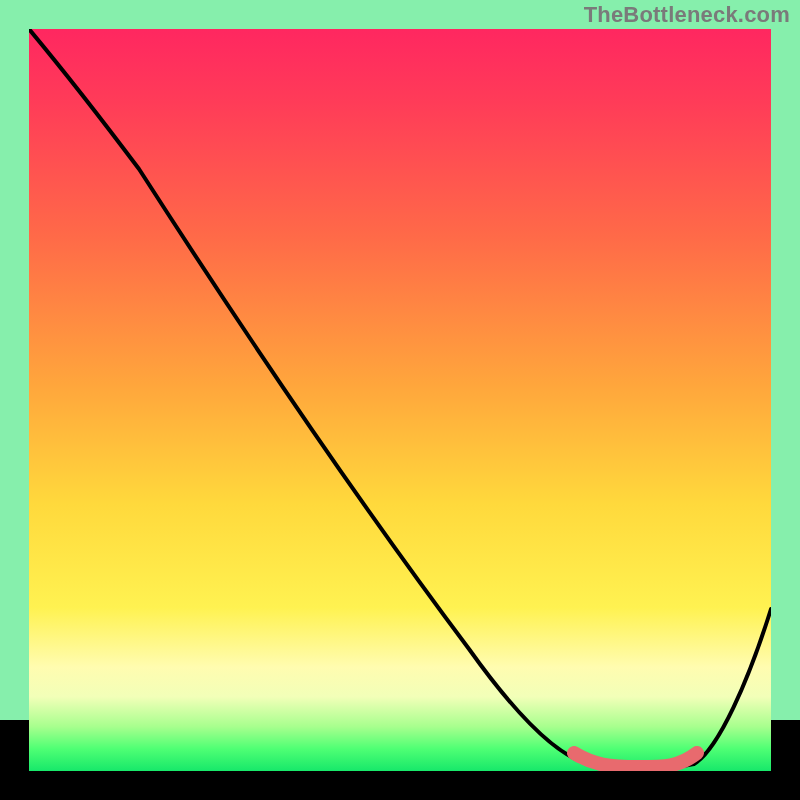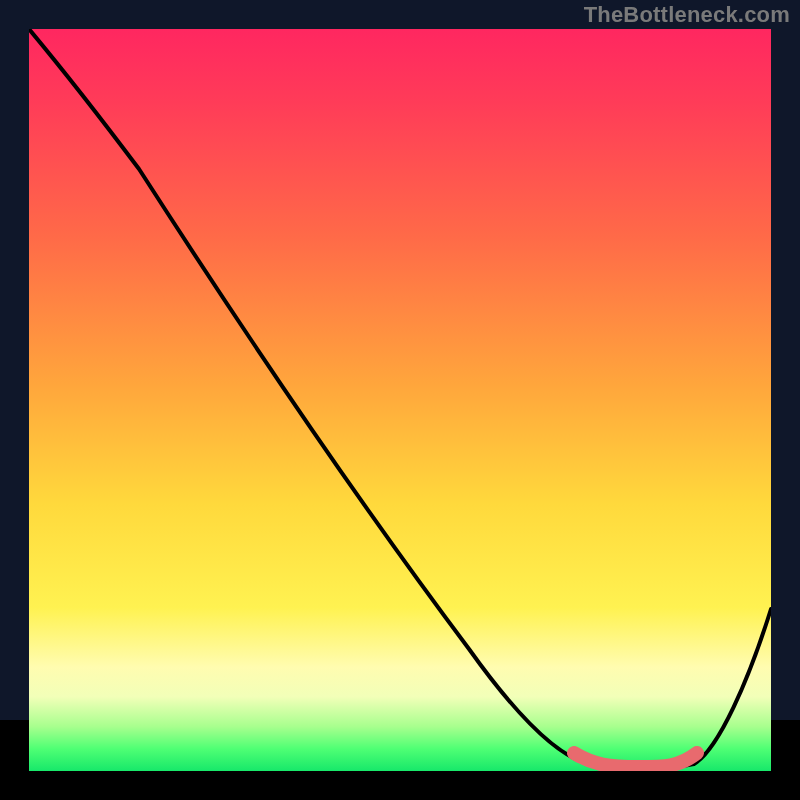--- a/index.html
+++ b/index.html
@@ -7,21 +7,21 @@
     padding: 0;
     width: 800px;
     height: 800px;
     background: #000000;
     overflow: hidden;
   }
   .outer {
     position: relative;
     width: 800px;
     height: 720px;
-    background: #0f172a;
+    background: #86efac;
   }
   .attribution {
     position: absolute;
     top: 2px;
     right: 10px;
     color: #7a7a7a;
     font-family: Arial, Helvetica, sans-serif;
     font-size: 22px;
     font-weight: 600;
     letter-spacing: 0.2px;

